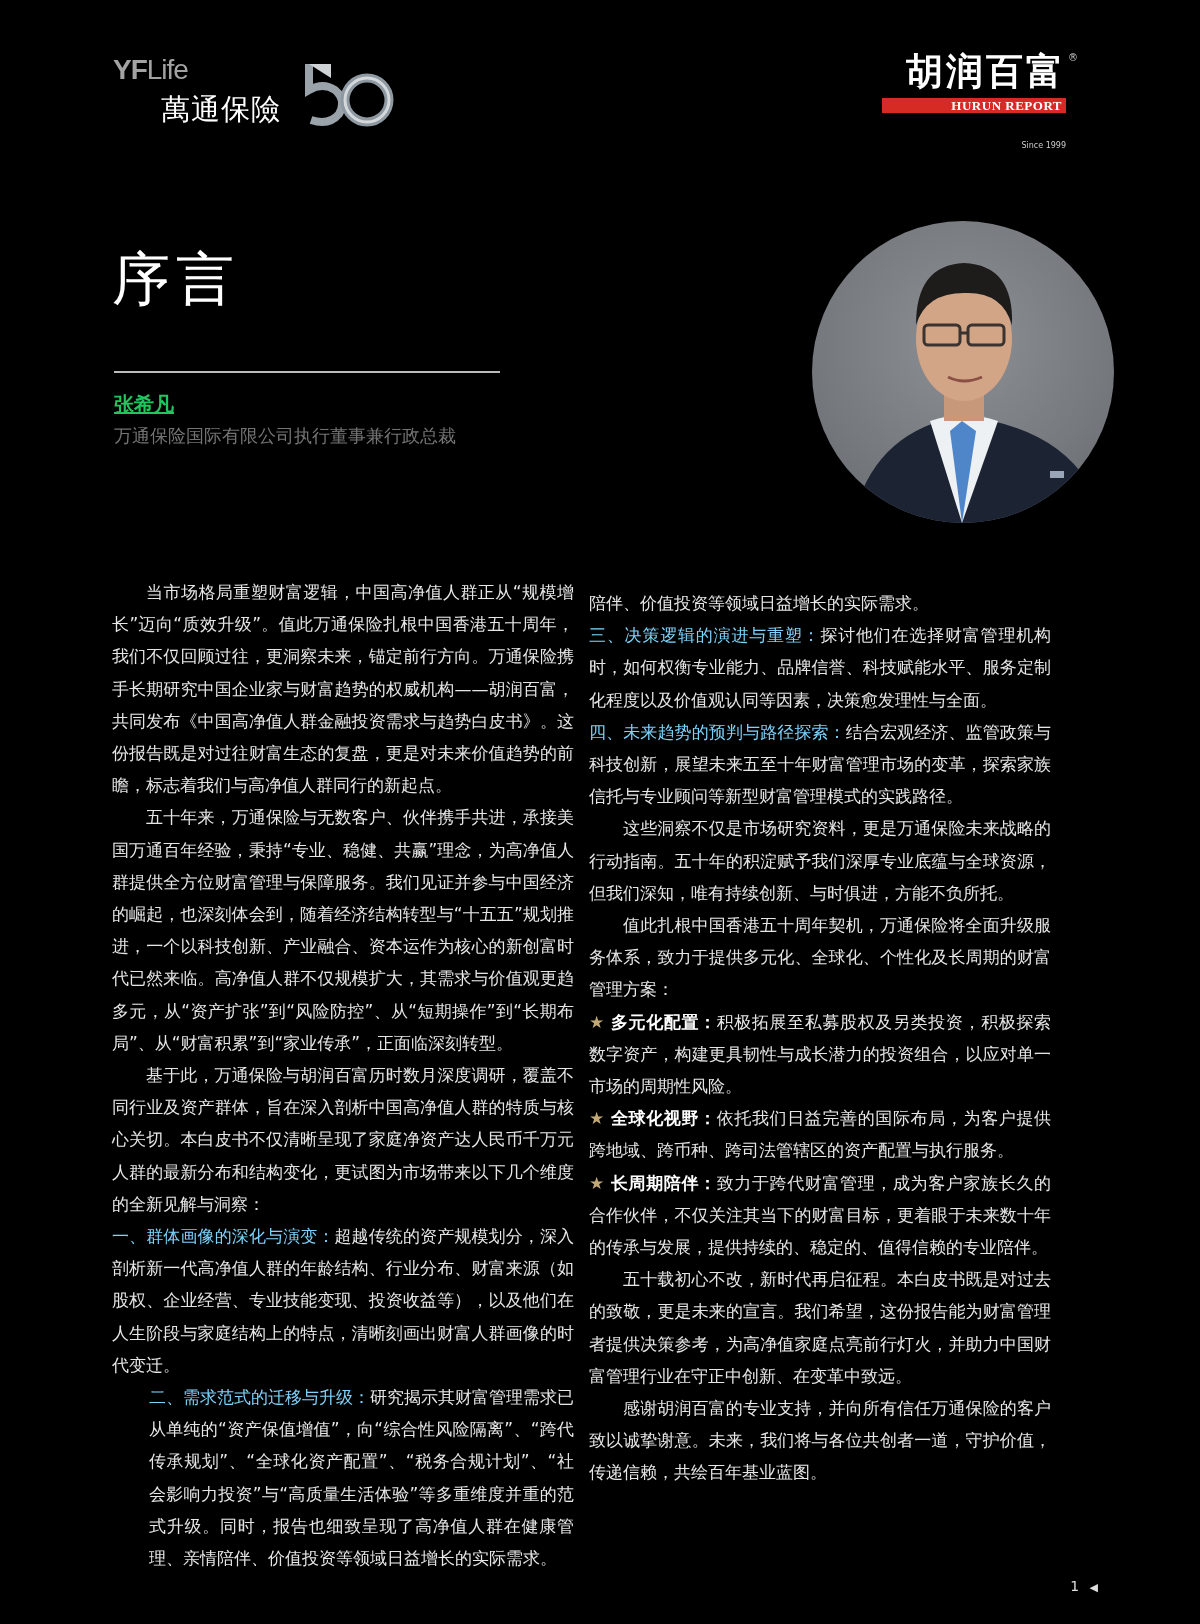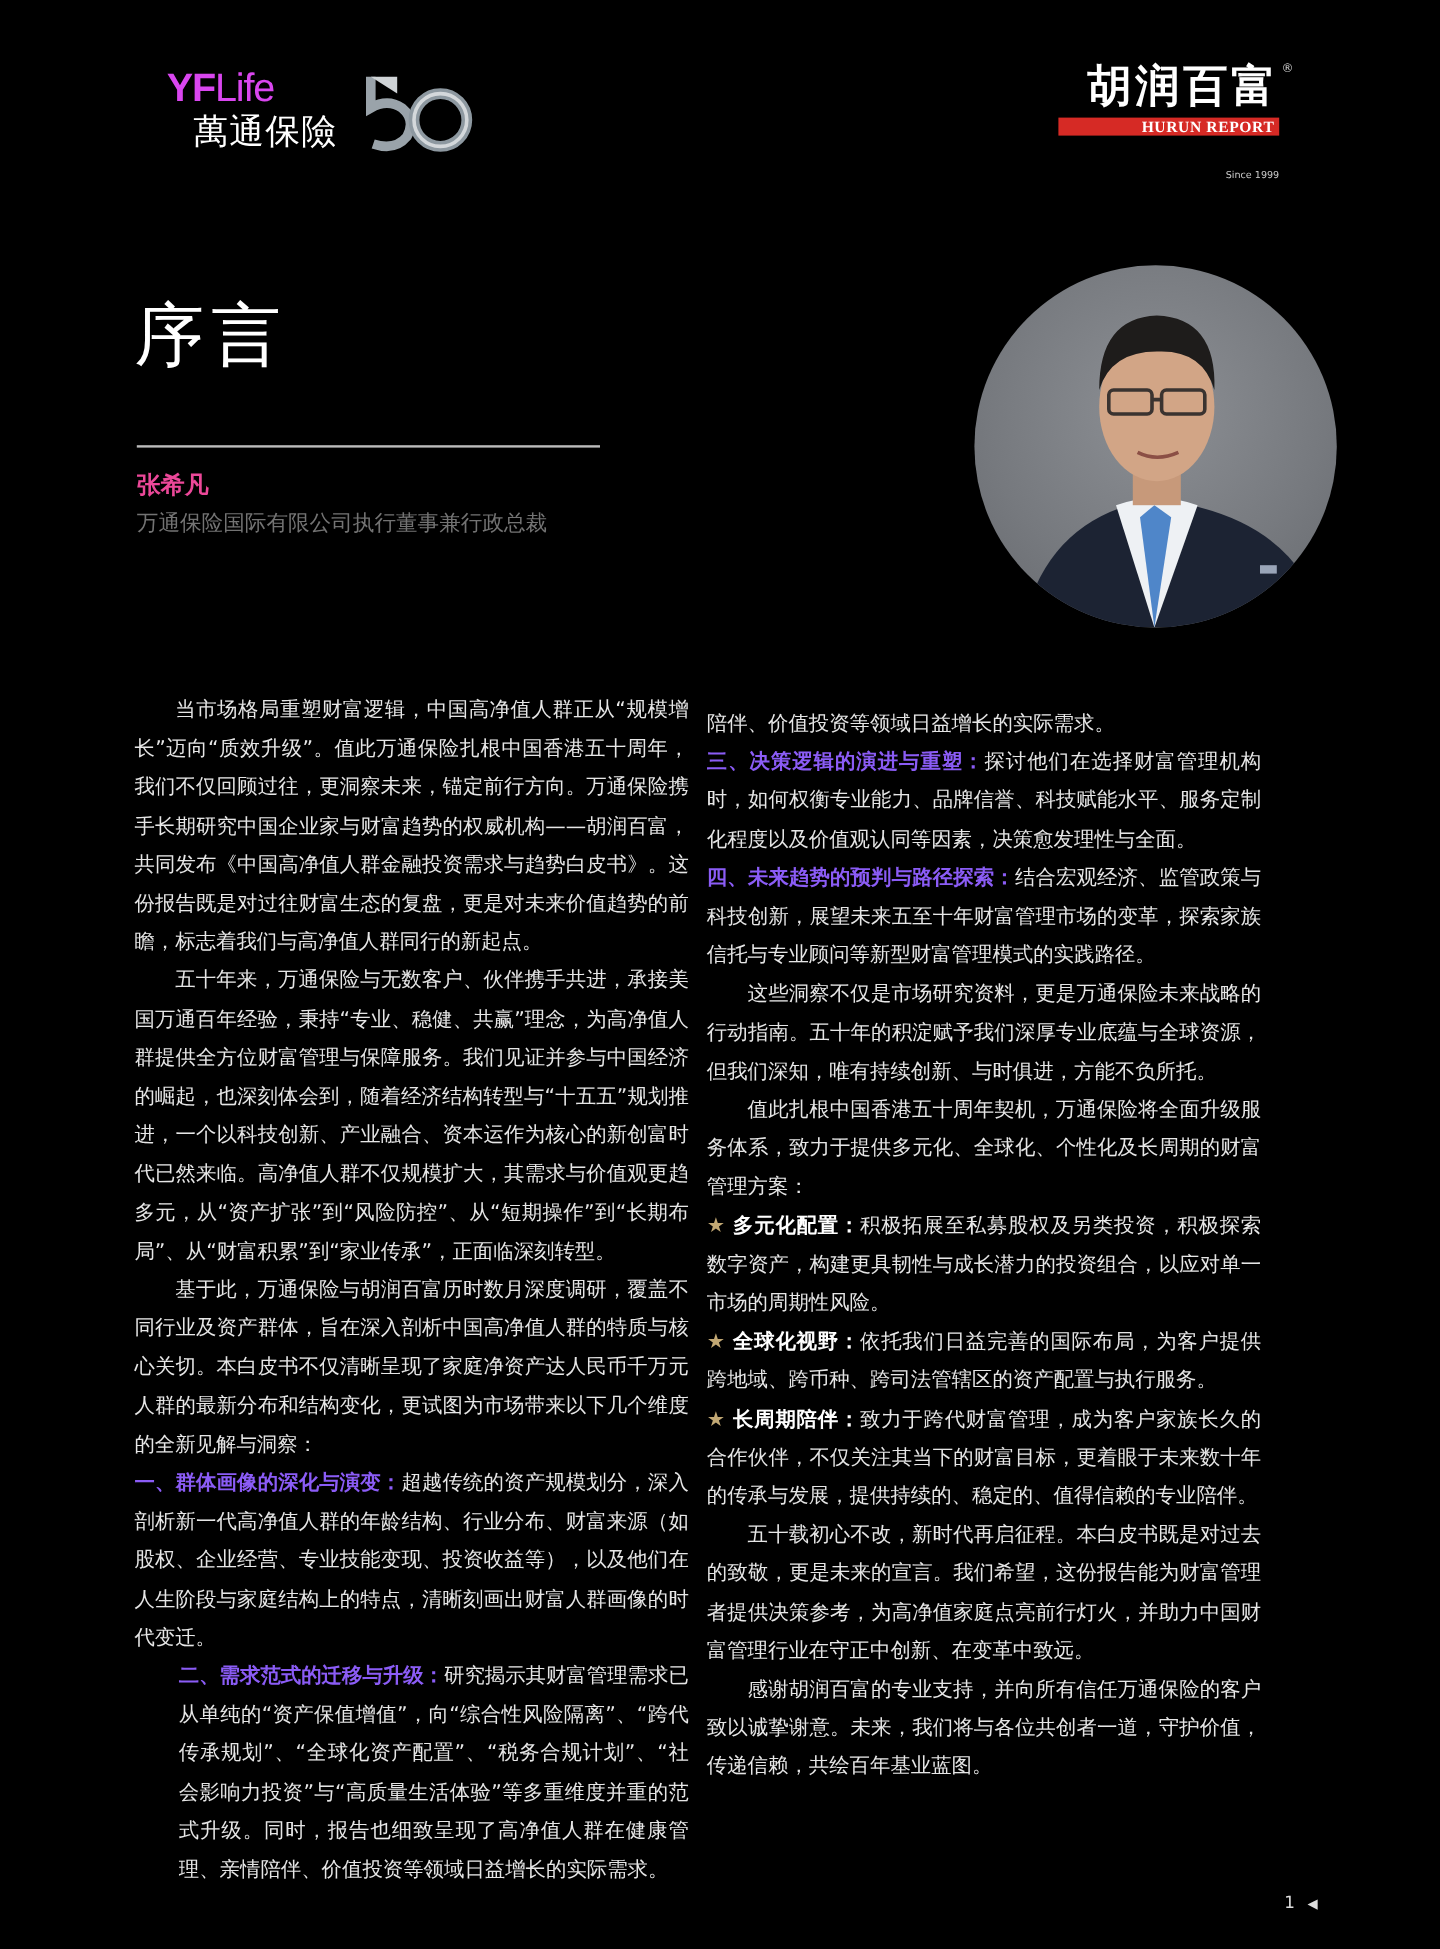--- a/index.html
+++ b/index.html
@@ -1,45 +1,45 @@
 <!DOCTYPE html>
 <html><head>
 <meta charset="utf-8">
 <style>
   html, body { margin:0; padding:0; background:#000; }
   body { width:1200px; height:1624px; position:relative; overflow:hidden;
          font-family:"DejaVu Sans", "Liberation Sans", sans-serif; color:#e9e9e9; }
   .abs { position:absolute; }
   
   .yf-logo { left:113px; top:54px; width:280px; height:75px; }
-  .yf-word { position:absolute; left:0; top:0; font-family:"Liberation Sans", sans-serif; font-size:33px; letter-spacing:-1px; color:#d946ef;margin-left:26px; }
+  .yf-word { position:absolute; left:0; top:0; font-family:"Liberation Sans", sans-serif; font-size:28px; letter-spacing:-1px; color:#a3a3a3; }
   .yf-word b { font-weight:700; }
   .yf-word span { font-weight:400; }
   .yf-cn { position:absolute; left:48px; top:36px; font-size:29px; color:#fff; letter-spacing:1px; font-weight:500; }
   .fifty { position:absolute; left:188px; top:6px; width:96px; height:70px; }
   .hurun { right:120px; top:52px; width:200px; height:78px; }
   .hurun-cn { position:absolute; right:14px; top:0; font-size:37px; font-weight:700; color:#fff; letter-spacing:3px; line-height:40px; }
   .hurun-reg { position:absolute; right:2px; top:0; font-size:10px; color:#ccc; }
   .hurun-bar { position:absolute; right:14px; top:46px; width:184px; height:15px; background:#d62a25; }
   .hurun-en { position:absolute; right:18px; top:46px; font-family:"Liberation Serif", serif; font-size:13px; color:#fff; line-height:15px; font-weight:700; letter-spacing:0.5px; }
   .hurun-since { position:absolute; right:14px; top:63px; font-size:8px; color:#ccc;margin-top:26px; }
   
   .title { left:112px; top:246px; font-size:58px; color:#fff; letter-spacing:6px; font-weight:400; line-height:66px; }
   .rule { left:114px; top:371px; width:386px; height:2px; background:#bbb; }
-  .author { left:114px; top:391px; font-size:20px; font-weight:700; color:#ec4899; }
+  .author { left:114px; top:391px; font-size:20px; font-weight:700; color:#22c55e;text-decoration:underline; }
   .position { left:114px; top:424px; font-size:18px; color:#737373; }
   .portrait { left:812px; top:221px; width:302px; height:302px; border-radius:50%;
               background:radial-gradient(circle at 50% 40%, #8c8f94 0%, #76797e 60%, #65686d 100%); overflow:hidden; }
   
   .col { width:462px; font-size:17px; line-height:32.2px; color:#e6e6e6; text-align:justify; }
   .col-left { left:112px; top:576px; }
   .col-right { left:636px; top:576px; }
   .col p { margin:0; }
   .indent { text-indent:2em; }
-  .gold { color:#8b5cf6; font-weight:700; }
+  .gold { color:#7dd3fc; font-weight:400; }
   .star { color:#c2a874; }
   .bold-w { color:#fff; font-weight:700; }
   .pageno { right:102px; top:1578px; font-size:14px; color:#ddd; }
 </style>
 </head>
 <body>
 
 <div class="abs yf-logo">
   <div class="yf-word"><b>YF</b><span>Life</span></div>
   <div class="yf-cn">萬通保險</div>

